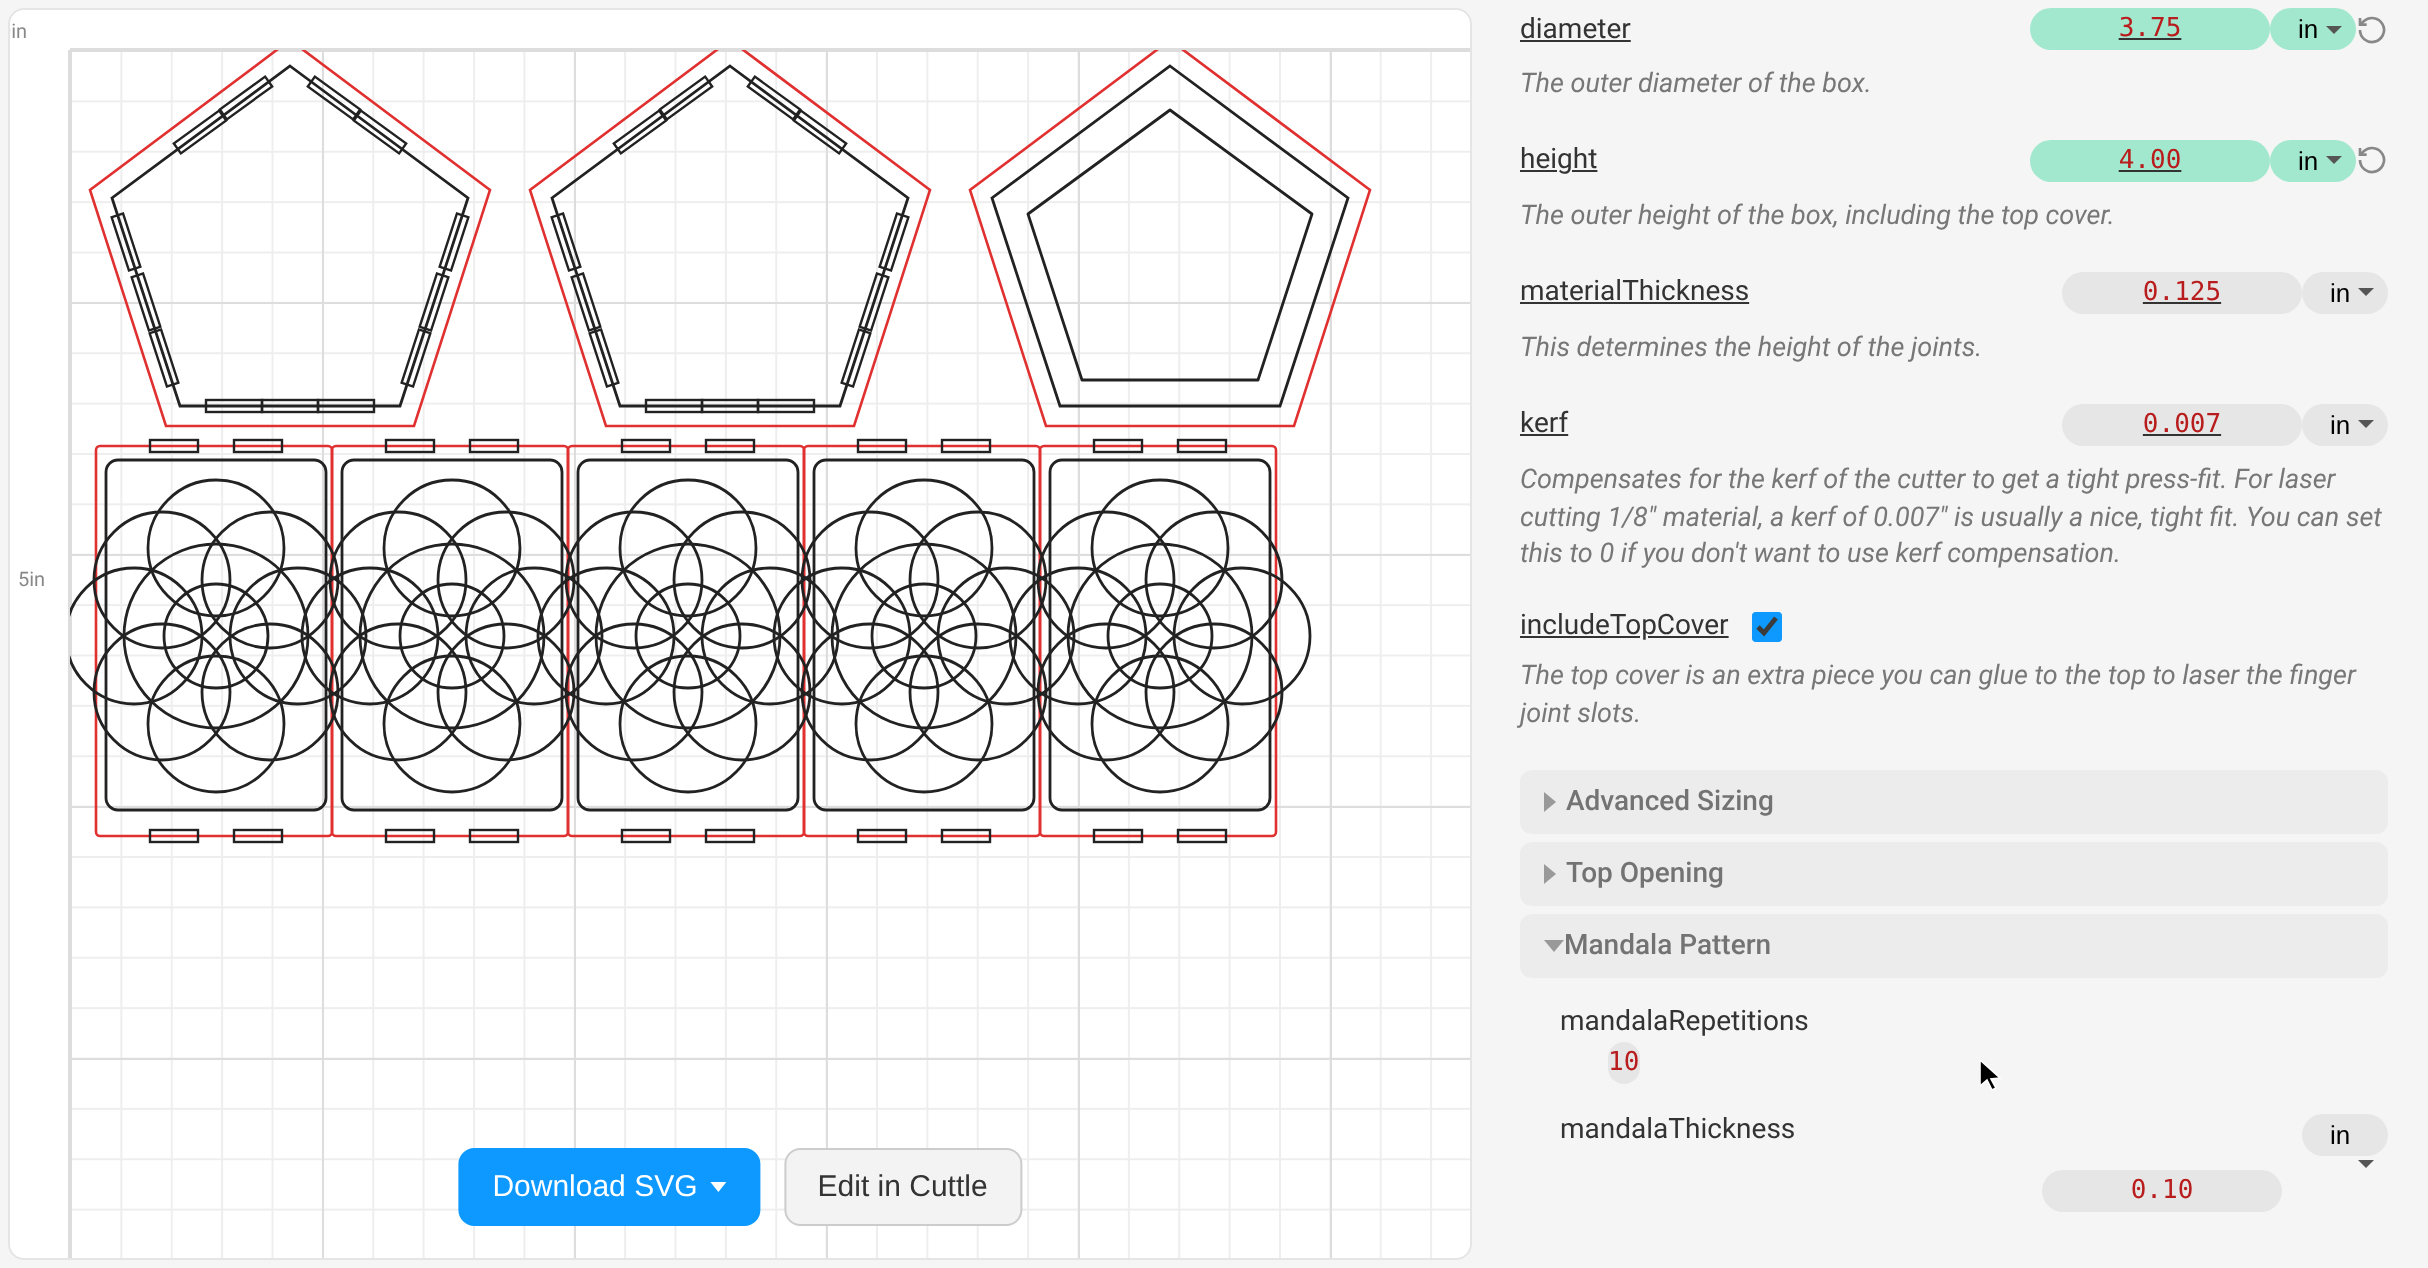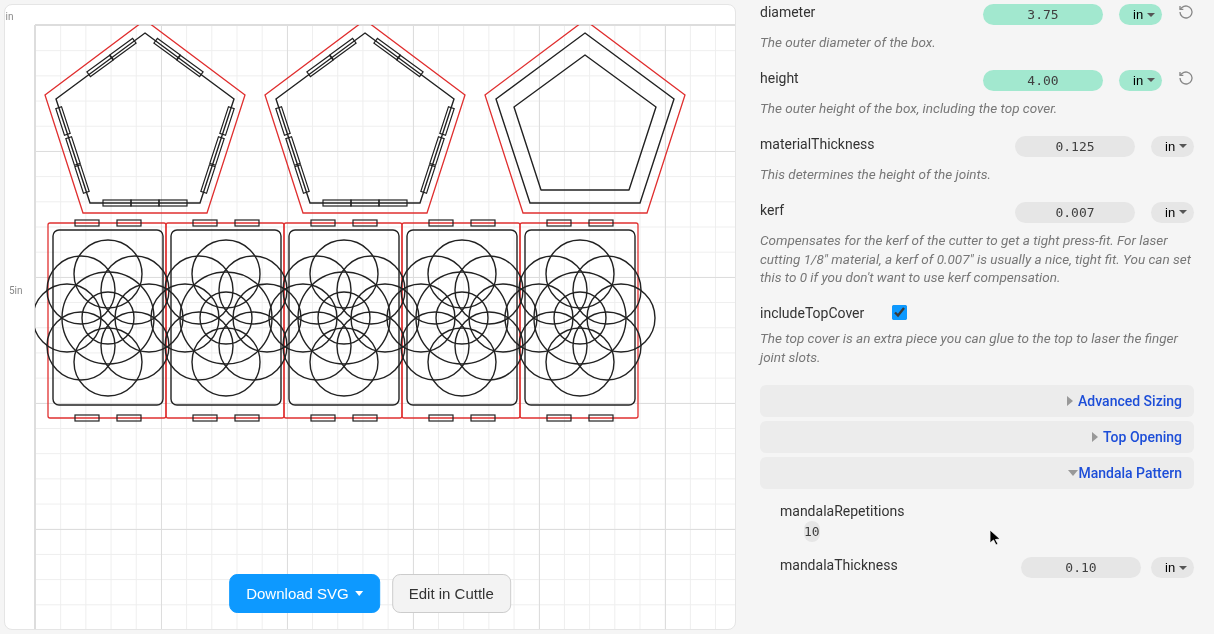--- a/index.html
+++ b/index.html
@@ -11,38 +11,38 @@
 .ruler-tick-0 { position: absolute; top: -14px; left: -5px; font-size: 10px; color: #888; }
 .ruler-tick-5 { position: absolute; top: 260px; left: 4px; font-size: 10px; color: #888; }
 .grid { position: absolute; top: 20px; left: 30px; right: 0; bottom: 0; background-image: linear-gradient(to right, #eee 1px, transparent 1px), linear-gradient(to bottom, #eee 1px, transparent 1px); background-size: 25.2px 25.2px; }
 .grid-major { position: absolute; top: 20px; left: 30px; right: 0; bottom: 0; background-image: linear-gradient(to right, #ddd 1px, transparent 1px), linear-gradient(to bottom, #ddd 1px, transparent 1px); background-size: 126px 126px; }
 .design-svg { position: absolute; top: 20px; left: 30px; }
 .btn-row { position: absolute; bottom: 16px; left: 50%; transform: translateX(-50%); display: flex; gap: 12px; z-index: 10; }
 .btn { padding: 10px 16px; border-radius: 8px; font-size: 15px; border: 1px solid #ccc; cursor: pointer; display: flex; align-items: center; gap: 6px; }
 .btn-secondary { background: #f3f3f3; color: #333; }
 .btn-primary { background: #0d99ff; color: #fff; border-color: #0d99ff; }
 .sidebar { flex: 1; padding: 0 20px; overflow-y: auto; font-size: 14px; color: #333; }
-.param-row { display: flex; align-items: flex-start; gap: 16px; padding: 4px 0 2px; }
+.param-row { display: flex; align-items: center; gap: 0; padding: 4px 0 2px; text-decoration: underline; }
 .param-label { flex: 0 0 auto; }
 .spacer { flex: 1; }
-.value-pill { background: #a2e8cf; border-radius: 14px; padding: 3px 0; width: 120px; text-align: center; font-family: ui-monospace, monospace; font-size: 13px; color: #404040; }
+.value-pill { background: #a2e8cf; border-radius: 14px; padding: 3px 0; width: 120px; text-align: center; font-family: ui-monospace, monospace; font-size: 13px; color: #b91c1c; }
 .value-pill-gray { background: #e6e6e6; }
 .unit-select { background: #a2e8cf; border: none; border-radius: 14px; padding: 3px 18px 3px 14px; font-size: 13px; cursor: pointer; appearance: none; position: relative; }
 .unit-wrap { position: relative; display: inline-block; }
 .unit-wrap::after { content: ""; position: absolute; right: 7px; top: 50%; transform: translateY(-50%); border-left: 4px solid transparent; border-right: 4px solid transparent; border-top: 4px solid #555; pointer-events: none; }
 .unit-gray { background: #e6e6e6; }
 .reset-icon { width: 16px; height: 16px; cursor: pointer; margin-left: auto; color: #888; }
 .param-desc { color: #777; font-size: 13.5px; line-height: 1.4; padding: 6px 0 14px; font-style: italic; }
 .checkbox-inp { width: 15px; height: 15px; accent-color: #0d99ff; cursor: pointer; }
-.section { background: #ececec; border-radius: 6px; padding: 8px 12px; margin: 4px 0; display: flex; align-items: center; gap: 0; cursor: pointer; font-weight: 500; color: #1d4ed8; justify-content: flex-end; }
+.section { background: #ececec; border-radius: 6px; padding: 8px 12px; margin: 4px 0; display: flex; align-items: center; gap: 0; cursor: pointer; font-weight: 500; color: #737373; }
 .disclosure { border-left: 5px solid transparent; border-right: 5px solid transparent; border-top: 0; border-bottom: 0; width: 0; height: 0; }
 .disclosure-closed { border-left: 6px solid #999; border-top: 5px solid transparent; border-bottom: 5px solid transparent; }
 .disclosure-open { border-top: 6px solid #999; border-left: 5px solid transparent; border-right: 5px solid transparent; }
 .sub-param { padding: 10px 0 6px 20px; display: flex; gap: 10px; }
-.sub-param .value-pill { margin-left: auto; width: 120px; }
+.sub-param .value-pill { margin-left: auto; width: 120px; margin-top: 28px; }
 .cursor { position: absolute; top: 530px; left: 990px; width: 12px; height: 16px; z-index: 100; pointer-events: none; }
 </style>
 </head>
 <body>
 
 <div class="canvas-area">
   <div class="canvas-frame">
     <div class="ruler-top"></div>
     <div class="ruler-left">
       <span class="ruler-tick-0">0in</span>

